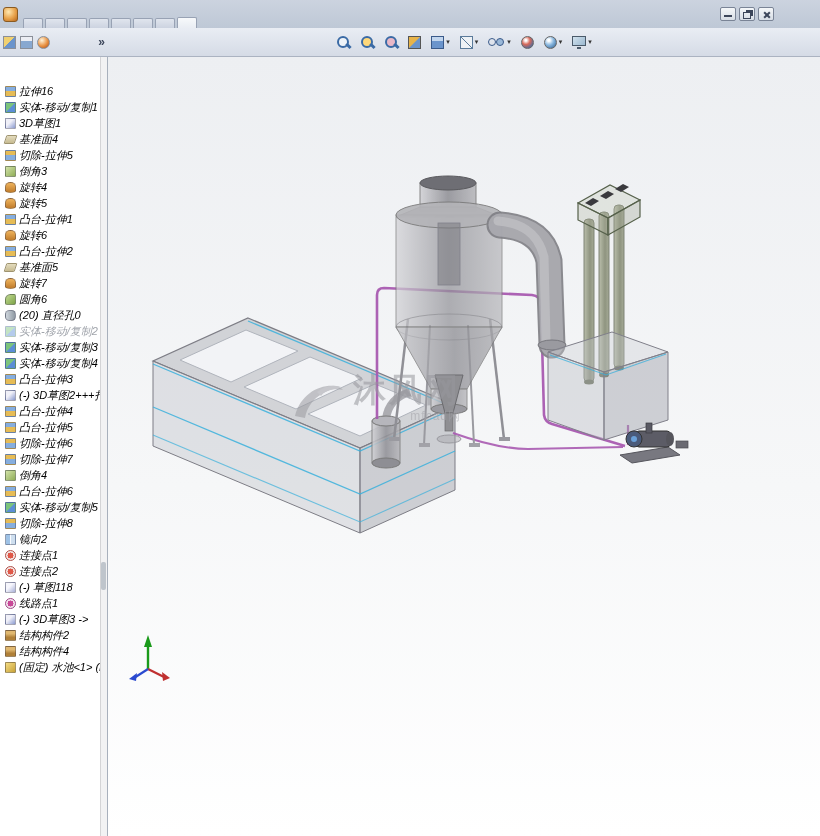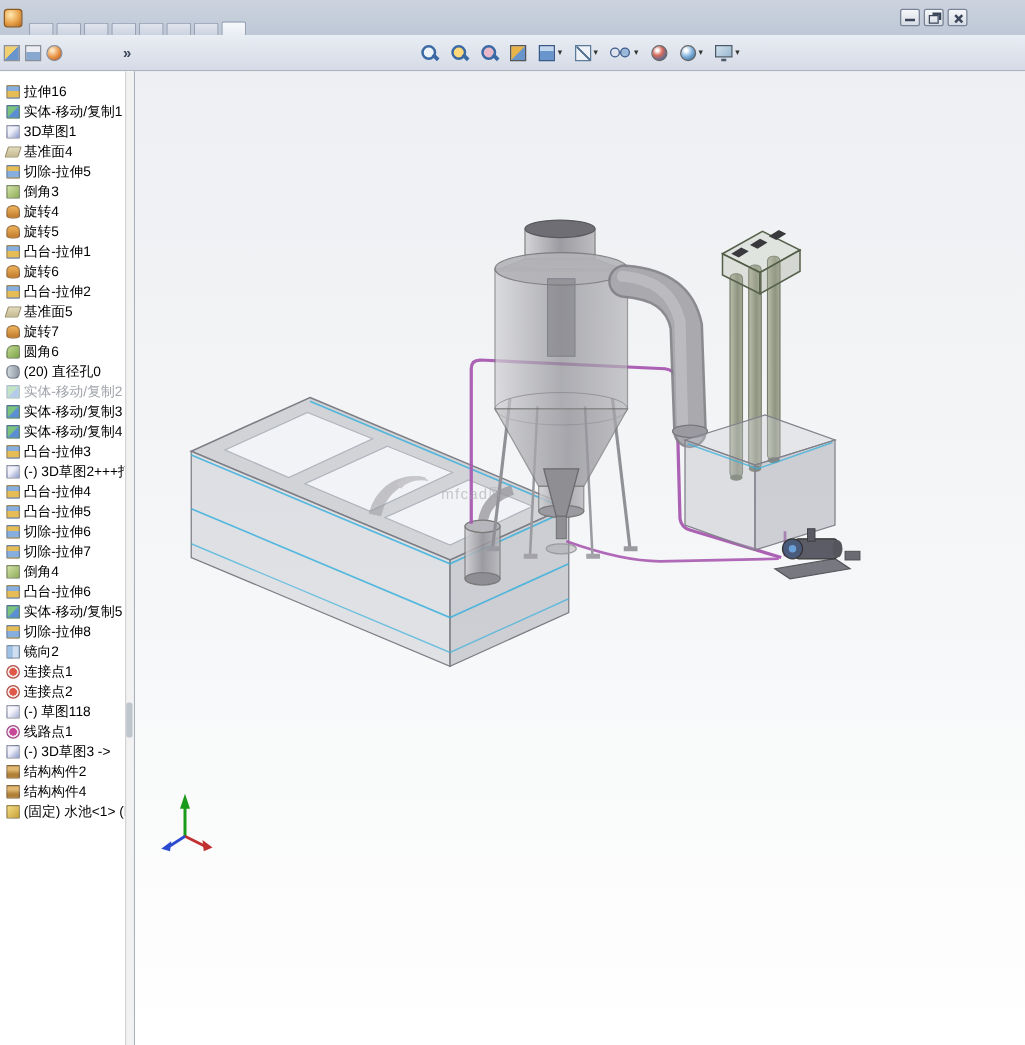--- a/index.html
+++ b/index.html
@@ -57,21 +57,21 @@
   .g-scene { width:13px; height:13px; border-radius:50%; border:1px solid #666;
     background:radial-gradient(circle at 35% 30%,#fff 10%,#8ab8e0 45%,#3a6a9a 90%); }
   .g-monitor { position:relative; width:14px; height:10px; border:1.5px solid #4a5a6a; margin-bottom:3px;
     background:linear-gradient(135deg,#d2e2ee,#9ab8d0); display:inline-block; }
   .g-monitor::after { content:""; position:absolute; left:4px; bottom:-4.5px; width:4px; height:2.5px; background:#4a5a6a; }
 
   
   .main { display:flex; height:779px; }
   .tree-panel { position:relative; width:108px; flex:0 0 108px; background:#fff;
     border-right:1px solid #a8b0bc; overflow:hidden; }
-  .tree-items { padding-top:8px; }
+  .tree-items { padding-top:26px;font-style:italic; }
   .tree-row { display:flex; align-items:center; gap:3px; height:16px; padding-left:5px; cursor:default; white-space:nowrap; }
   .tree-row .tl { font-size:11px; color:#000; overflow:hidden; }
   .tree-row.dim .tl { color:#a0a4ab; }
   .tree-row.dim .ti { opacity:.45; }
   .ti { width:11px; height:11px; flex:0 0 11px; border:1px solid rgba(60,60,80,.4); border-radius:1px; }
   .ti-extrude   { background:linear-gradient(180deg,#86aede 45%,#e6bc56 45%); }
   .ti-cut       { background:linear-gradient(180deg,#e6bc56 40%,#86aede 40%); }
   .ti-movecopy  { background:linear-gradient(135deg,#7cc47c 45%,#5b8ed6 55%); }
   .ti-sketch3d  { background:linear-gradient(135deg,#f0f0f8 40%,#8a9ad0 100%); }
   .ti-sketch    { background:linear-gradient(135deg,#f6f6fc 40%,#a8b0d8 100%); }
@@ -464,17 +464,18 @@
         <polygon points="29,616 28,624 21,622" fill="#2a4ad0"></polygon>
       </g>
     </svg>
 
     <div class="watermark">
       <svg width="54" height="42" viewBox="0 0 54 42">
         <path d="M4 38 C10 14 32 4 50 9 C34 12 18 20 14 40 Z" fill="#9a9aa0"></path>
         <path d="M26 14 C36 6 48 6 52 12 C44 10 34 12 30 18 Z" fill="#a4a4aa"></path>
       </svg>
       <div class="wm-text-col">
+        <span class="wm-main">沐风网</span>
         <span class="wm-sub">mfcad网</span>
       </div>
     </div>
   </div>
 </div>
 
 </body></html>

